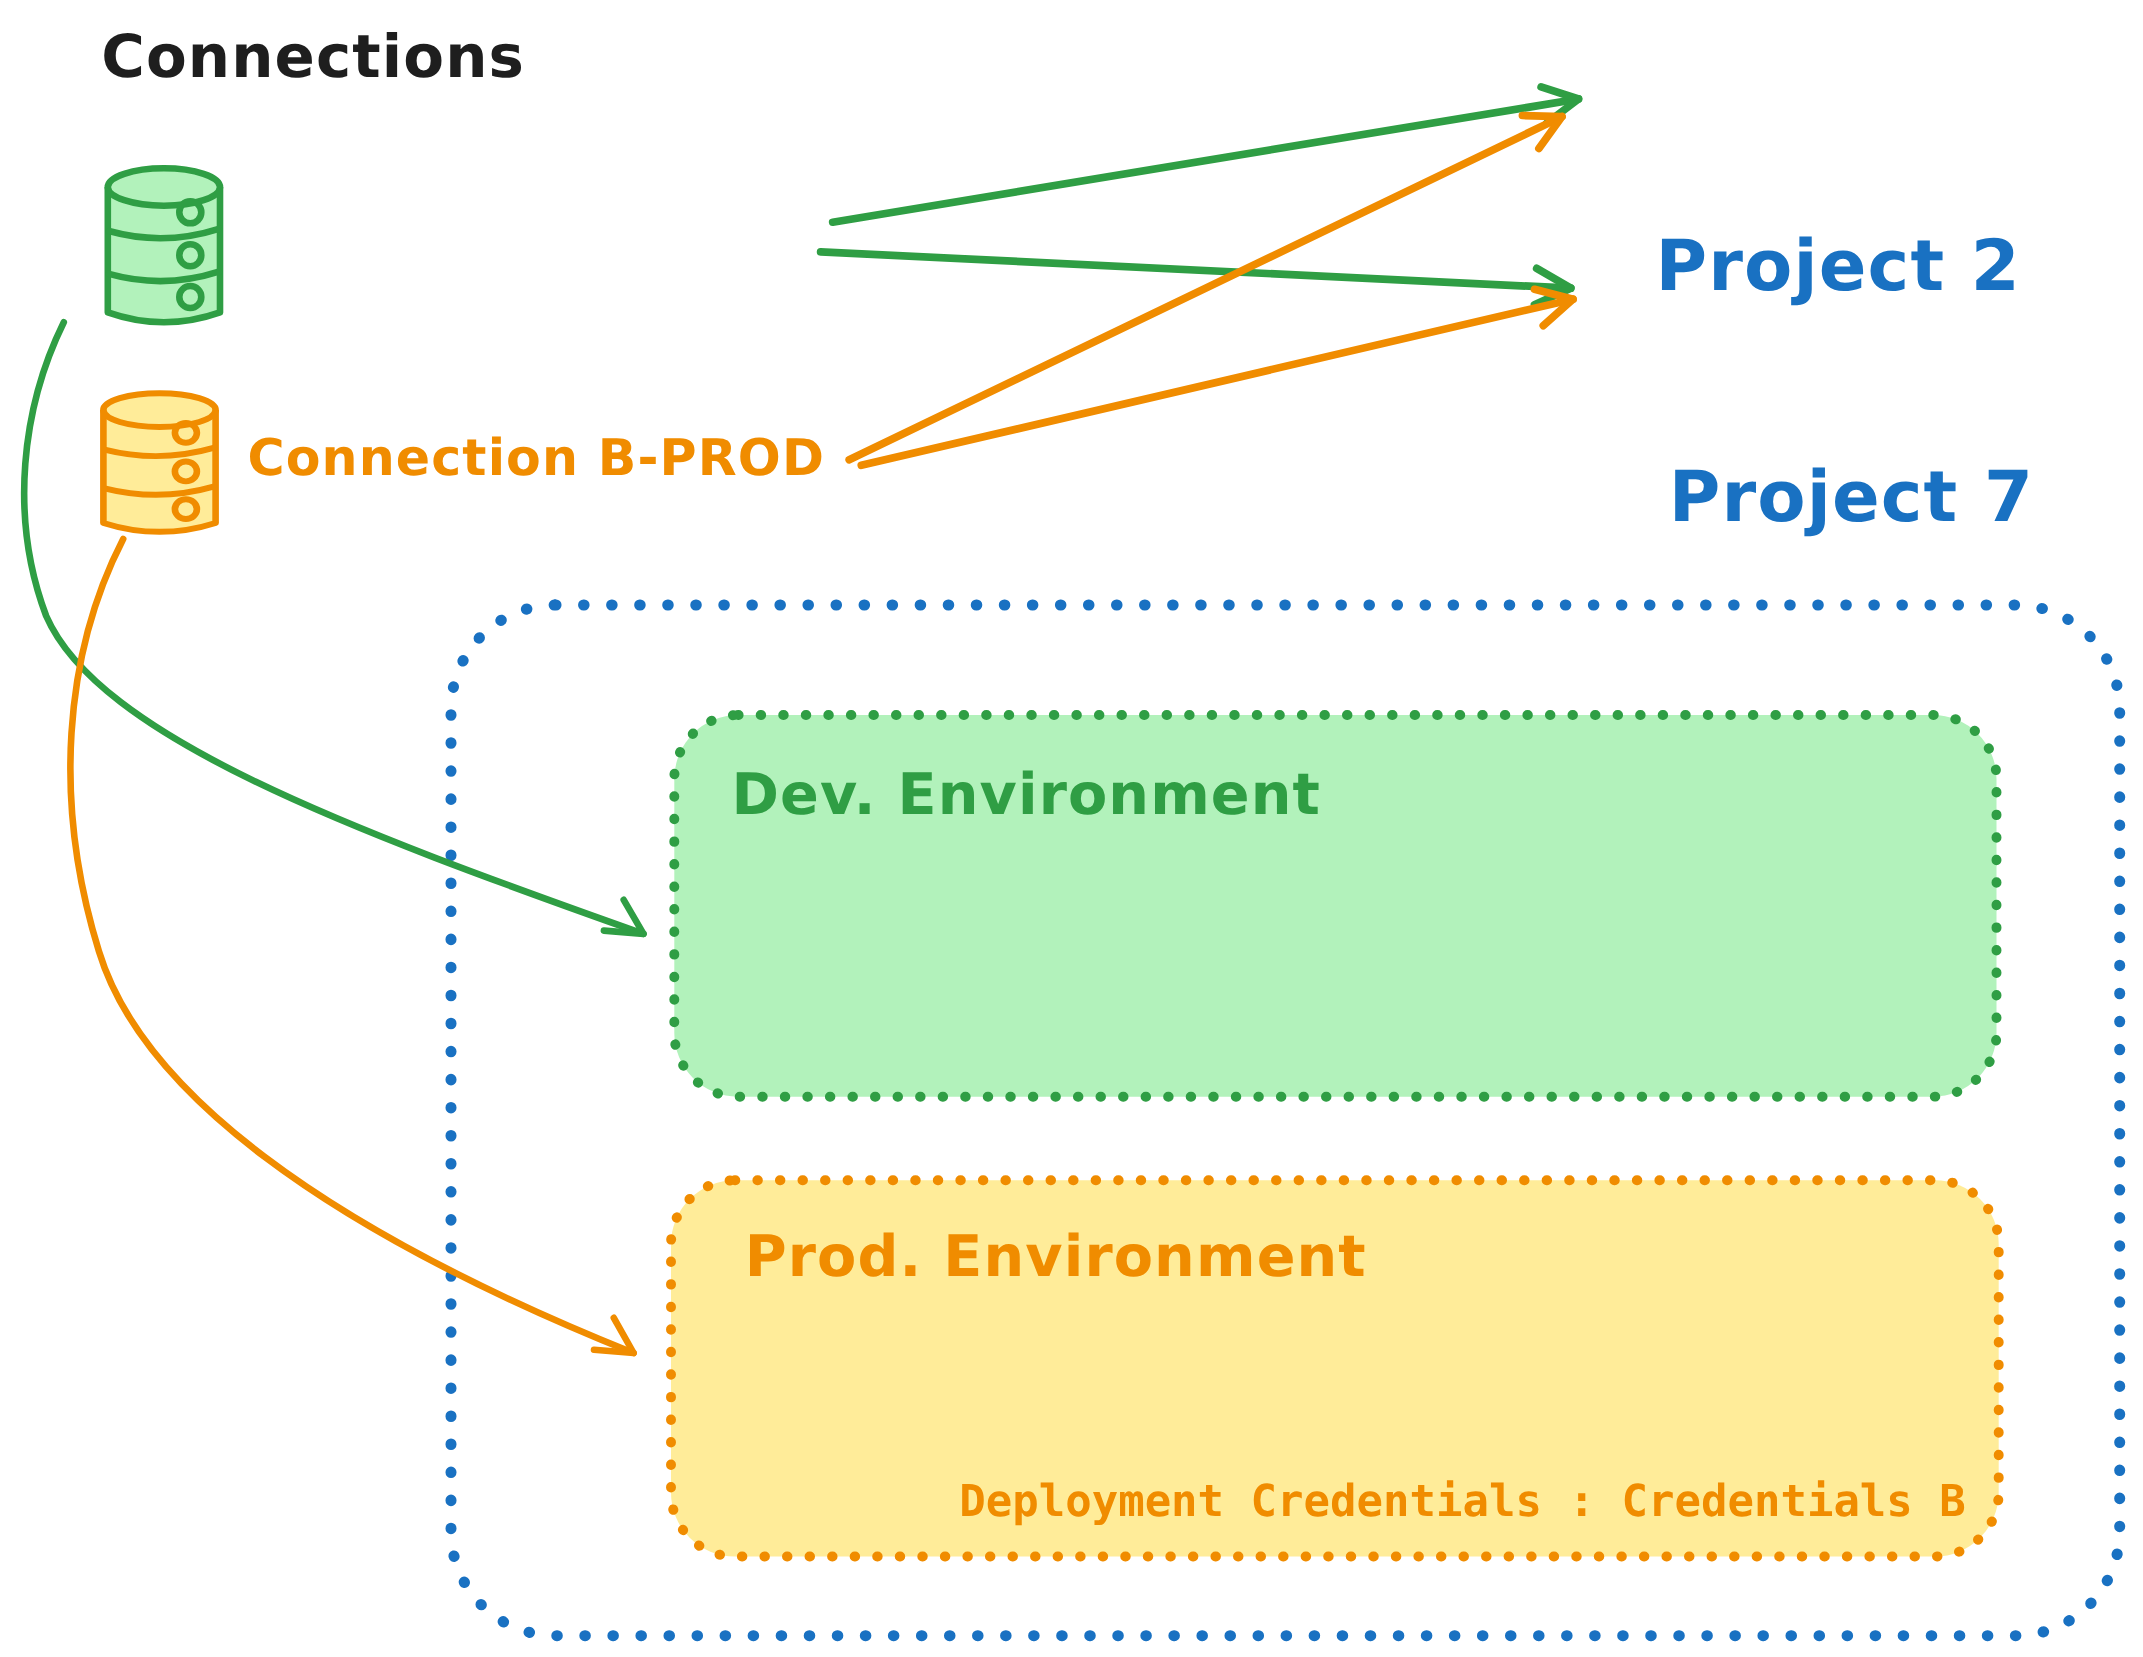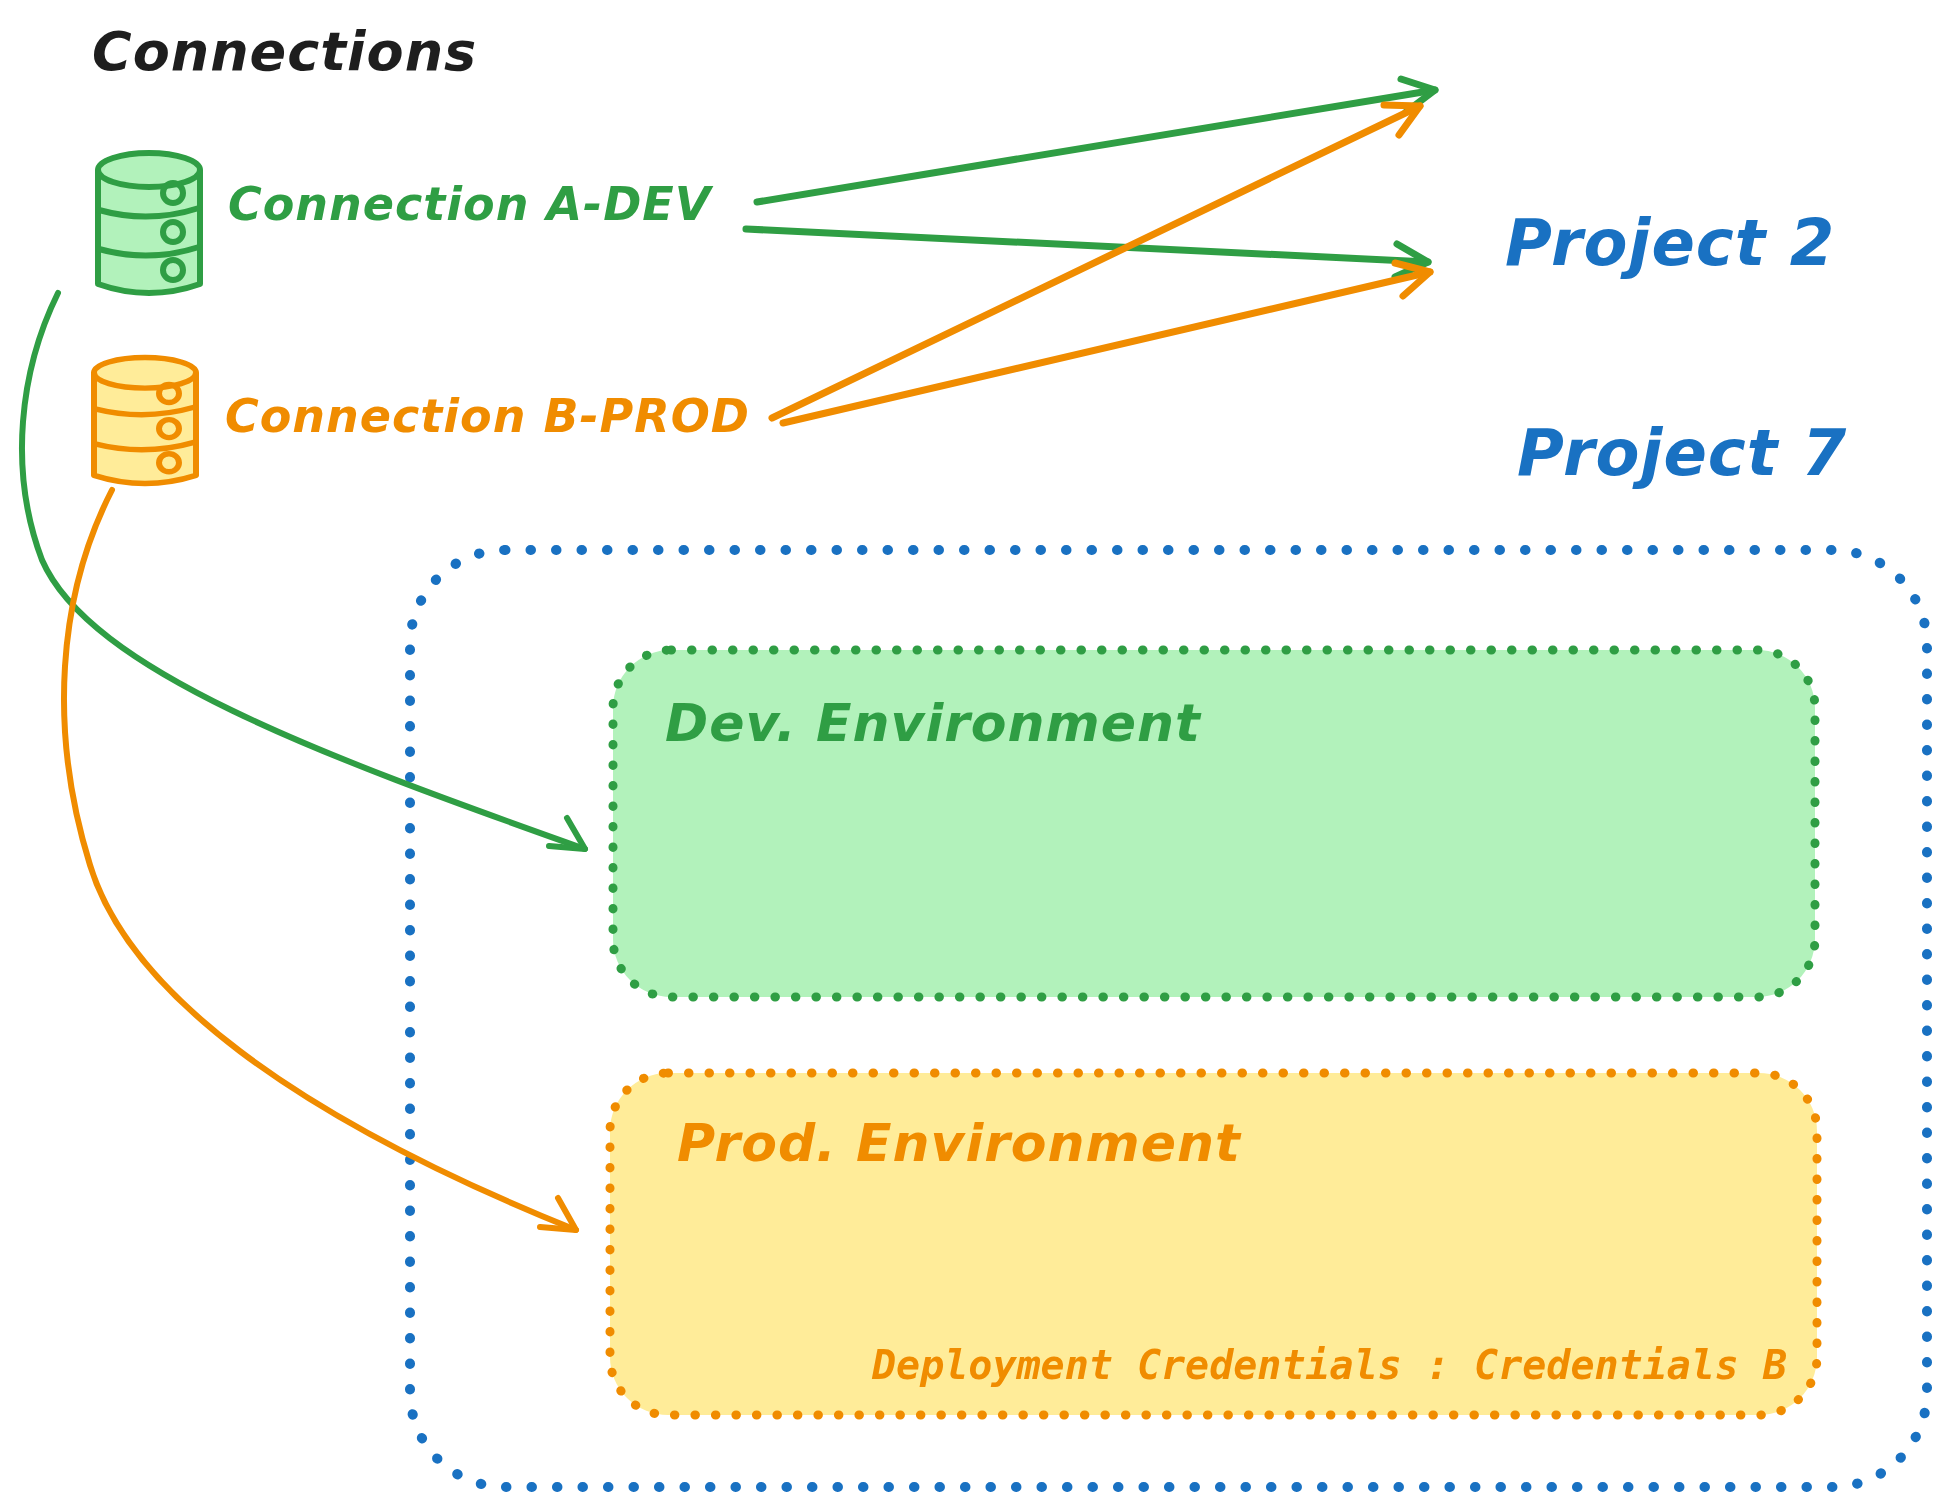--- a/index.html
+++ b/index.html
@@ -2,21 +2,20 @@
 <html style="--ink: #1e1e1e; --green: #2f9e44; --green-fill: #b2f2bb; --orange: #f08c00; --orange-fill: #ffec99; --blue: #1971c2;"><head>
 <meta charset="utf-8">
 <style>
   html,body { margin:0; padding:0; background:#ffffff; }
   .canvas {
     position:relative;
     width:1948px; height:1506px;
     overflow:hidden;
     font-family:"DejaVu Sans", sans-serif;
     background:#ffffff;
-    font-style:italic;
   }
   .layer { position:absolute; left:0; top:0; width:1948px; height:1506px; }
 
   .txt { position:absolute; white-space:nowrap; line-height:1.05; }
   .hand { font-weight:700; letter-spacing:1px; }
 
   .title       { left:92px;  top:24px;  font-size:54px; color:var(--ink); }
   .conn-a      { left:228px; top:180px; font-size:46px; color:var(--green); }
   .conn-b      { left:225px; top:392px; font-size:46px; color:var(--orange); }
   .proj       { color:var(--blue); font-size:64px; }
@@ -104,21 +103,20 @@
       <path class="db-line-orange" d="M5 62 Q55 76 105 60"></path>
       <path class="db-line-orange" d="M5 101 Q55 115 105 99"></path>
       <circle class="db-line-orange" cx="79" cy="45" r="10"></circle>
       <circle class="db-line-orange" cx="79" cy="84" r="10"></circle>
       <circle class="db-line-orange" cx="79" cy="122" r="10"></circle>
     </g>
   </svg>
 
   <div class="txt hand title">Connections</div>
 
-  <div class="txt hand conn-a">Connection A-DEV</div>
   <div class="txt hand conn-b">Connection B-PROD</div>
 
   <div class="txt hand proj proj-2">Project 2</div>
   <div class="txt hand proj proj-1">Project 7</div>
 
   <div class="txt hand env-label dev-label">Dev. Environment</div>
 
   <div class="txt hand env-label prod-label">Prod. Environment</div>
   <div class="txt cred cred-b">Deployment Credentials : Credentials B</div>
 

